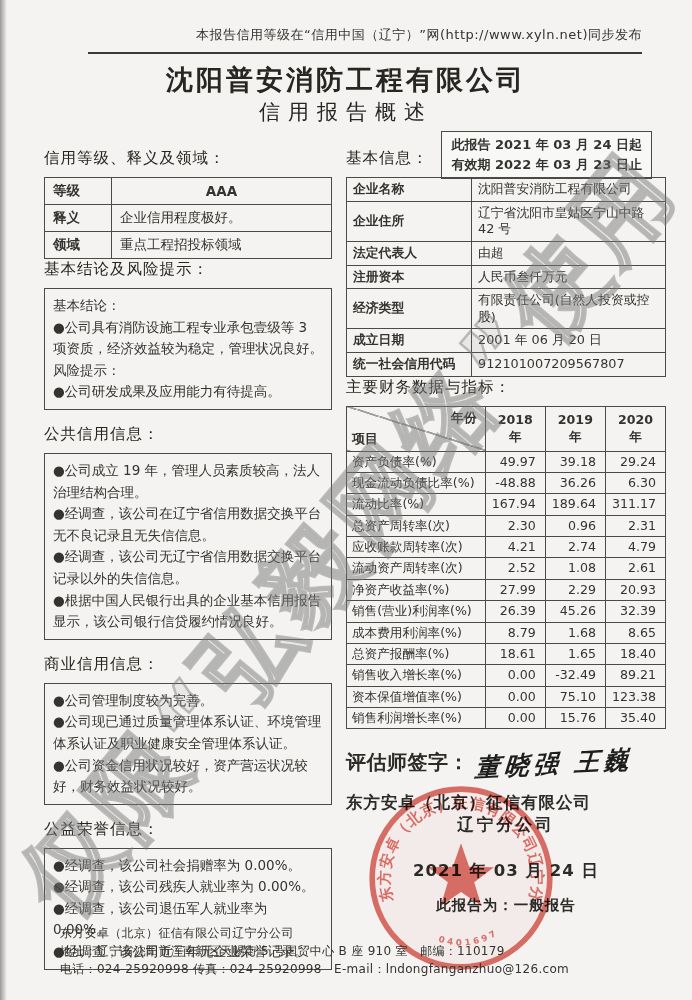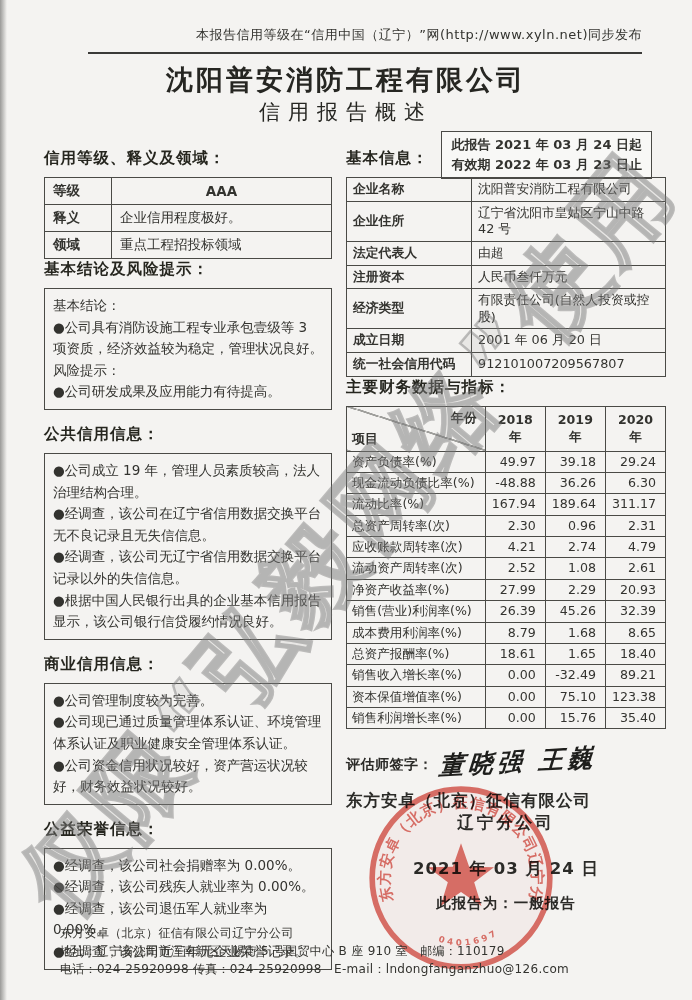--- a/index.html
+++ b/index.html
@@ -44,21 +44,21 @@
     color:#33332f;background:rgba(255,255,255,.4);text-align:center;
   }
   
   .columns{
     position:absolute;top:148px;left:44px;right:26px;
     display:flex;gap:14px;
   }
   .col-left{width:288px;flex:none;}
   .col-right{flex:1;min-width:0;}
   h2.sec{
-    font-size:15.5px;font-weight:700;letter-spacing:1px;
+    font-size:15.5px;font-weight:400;letter-spacing:1px;
     margin:0 0 8px 0;color:#26261f;
   }
   
   table{border-collapse:collapse;width:100%;}
   .grade-table td{
     border:1.2px solid #4a4a46;
     font-size:13.5px;padding:4px 8px;color:#33332f;
   }
   .grade-table td.lbl{width:50px;font-weight:700;}
   .grade-table td.aaa{text-align:center;font-weight:700;}
@@ -89,21 +89,21 @@
   .corner-cell{
     position:relative;height:40px;padding:0;
     background:linear-gradient(to top right,
       rgba(0,0,0,0) 49.5%, #4a4a46 49.5%, #4a4a46 50.6%, rgba(0,0,0,0) 50.6%);
   }
   .corner-top{position:absolute;top:3px;right:8px;font-weight:700;font-size:13px;}
   .corner-bottom{position:absolute;bottom:3px;left:5px;font-weight:700;font-size:13px;}
   
   .sign-area{position:relative;margin-top:20px;}
   .assessor-row{display:flex;align-items:flex-end;gap:6px;}
-  .assessor-label{font-size:14px;font-weight:700;letter-spacing:.5px;font-family:Liberation Serif, serif;}
+  .assessor-label{font-size:20px;font-weight:700;letter-spacing:.5px;font-family:Liberation Serif, serif;}
   .signature{
     font-size:25px;font-weight:600;font-style:italic;
     transform:rotate(-3deg) skewX(-7deg);
     color:#1e1e1c;letter-spacing:4px;line-height:1;
   }
   .sign-company{font-size:16.5px;font-weight:700;letter-spacing:1px;margin-top:16px;}
   .sign-branch{font-size:16.5px;font-weight:700;letter-spacing:3px;text-align:center;}
   .sign-date{font-size:16.5px;font-weight:700;letter-spacing:1px;margin-top:24px;text-align:center;}
   .sign-type{font-size:14.5px;font-weight:700;letter-spacing:1px;margin-top:14px;text-align:center;}
   .stamp{

